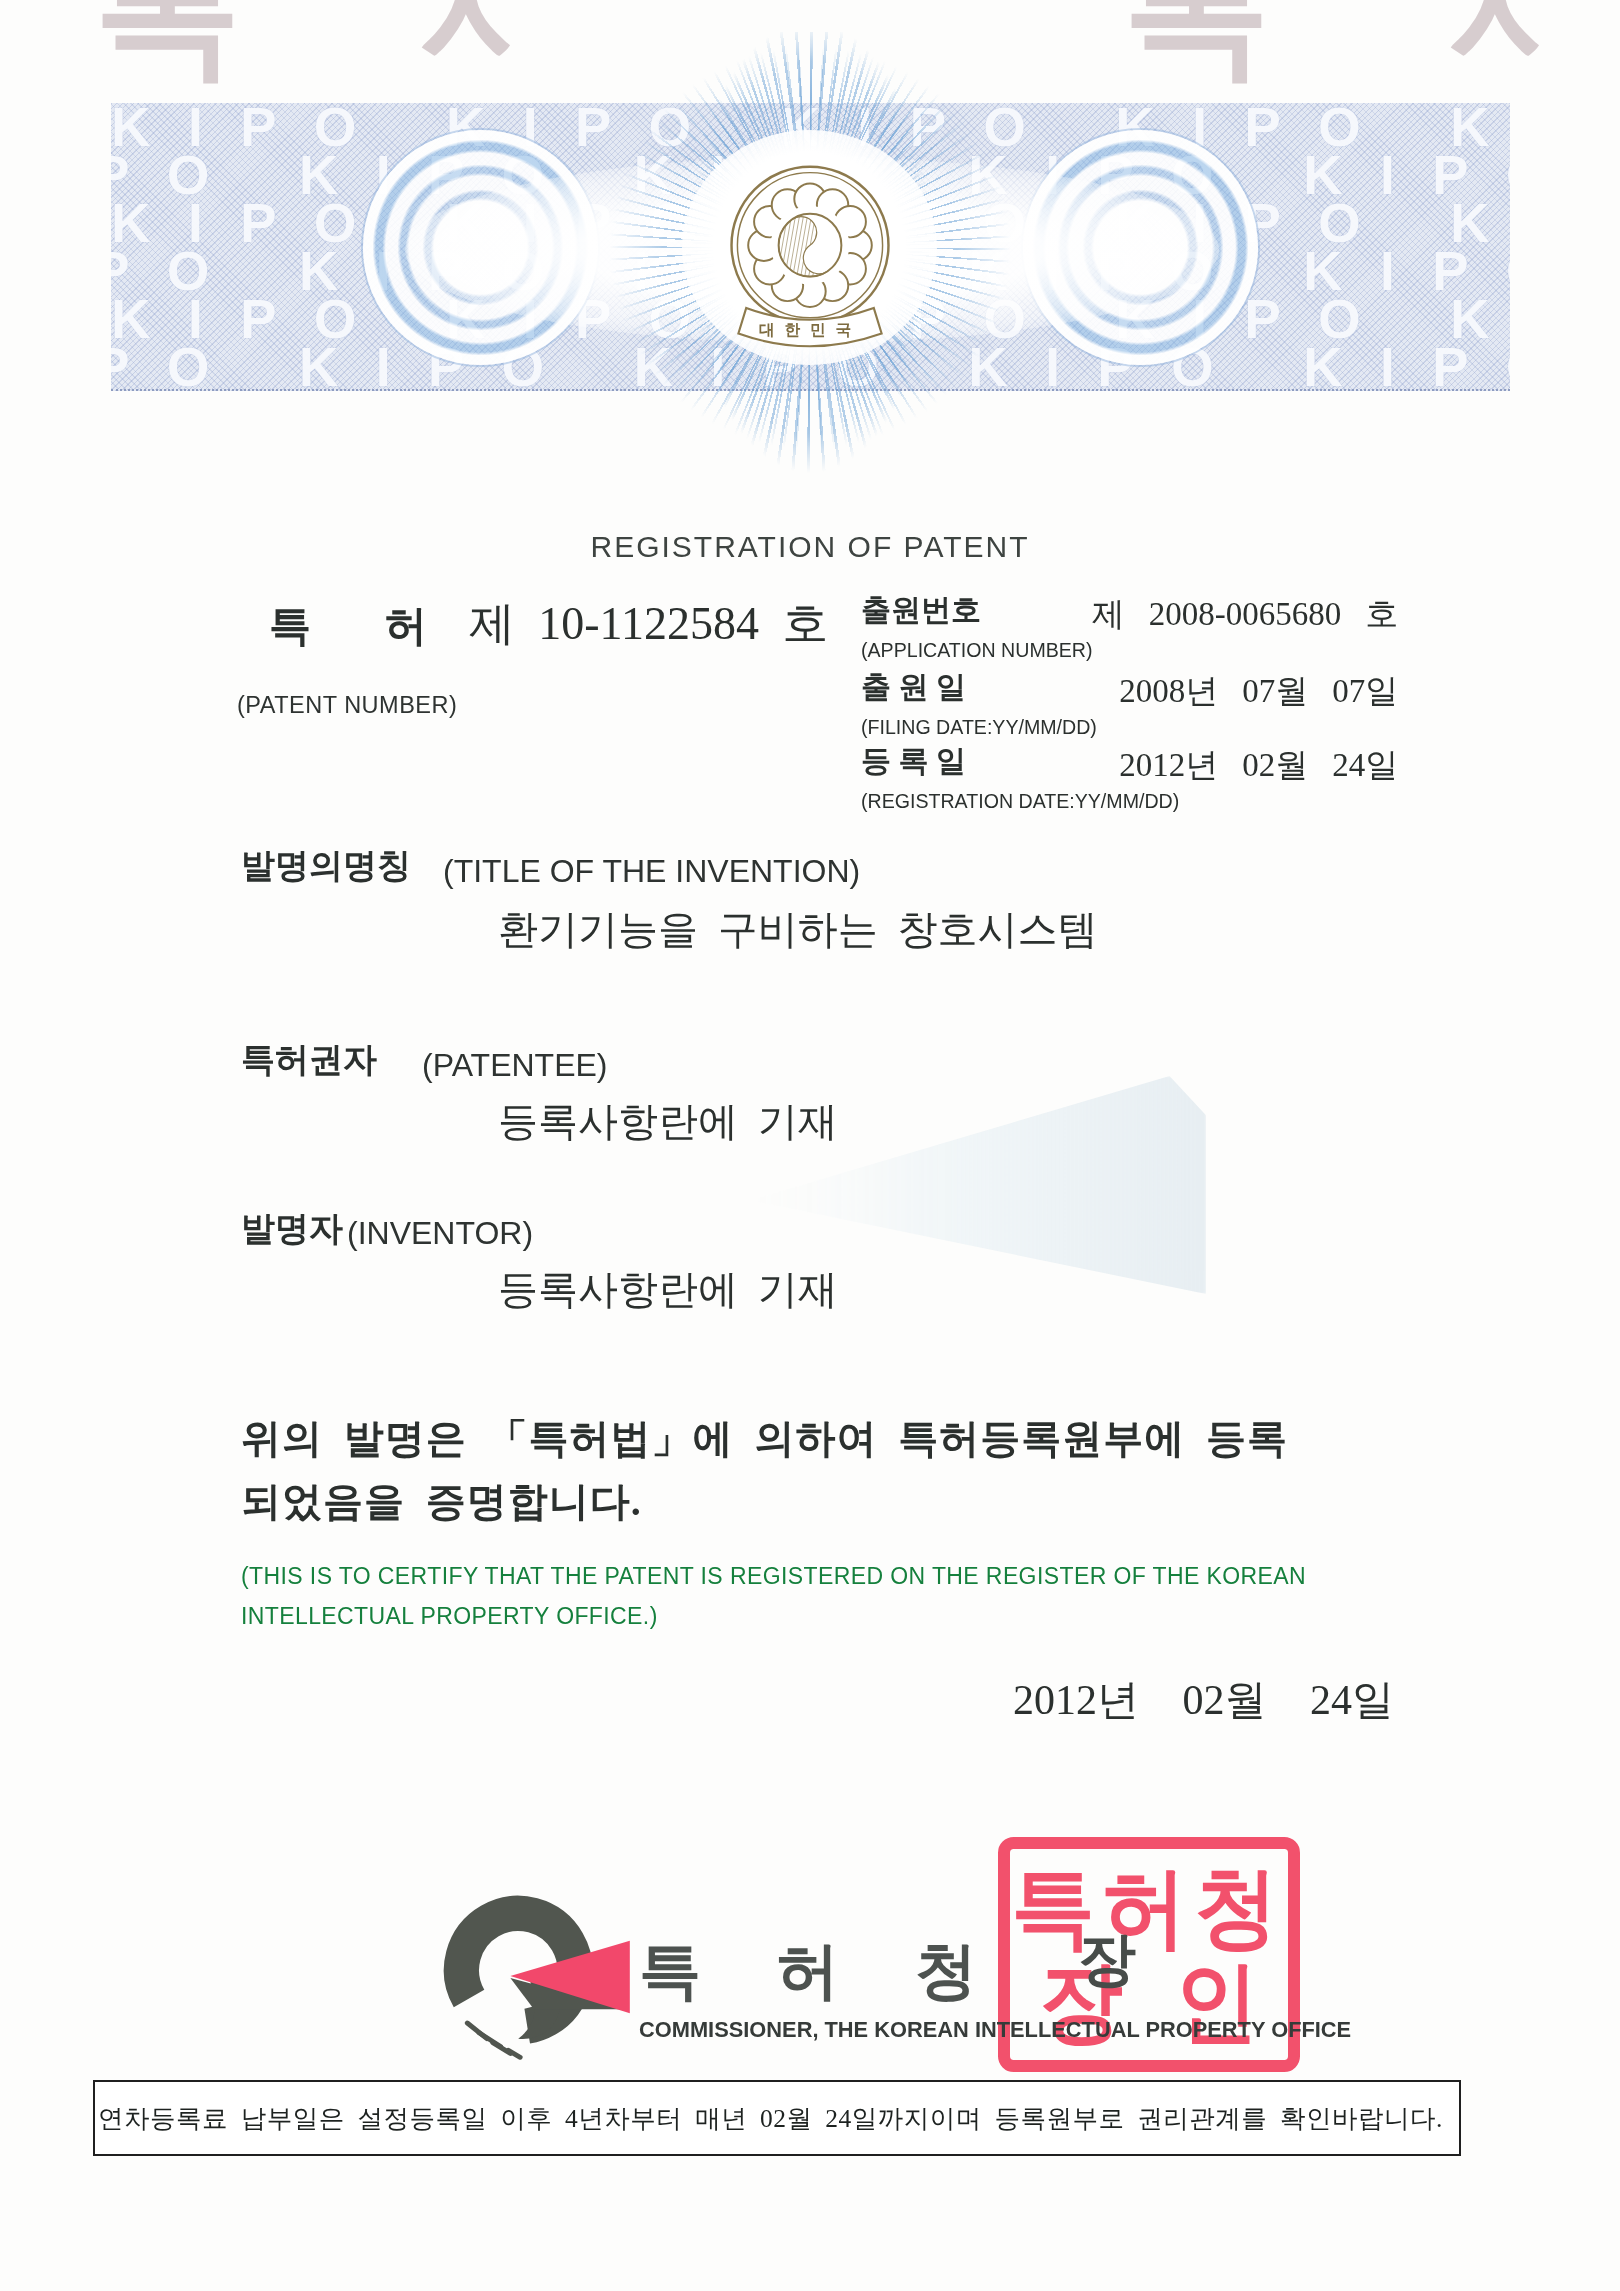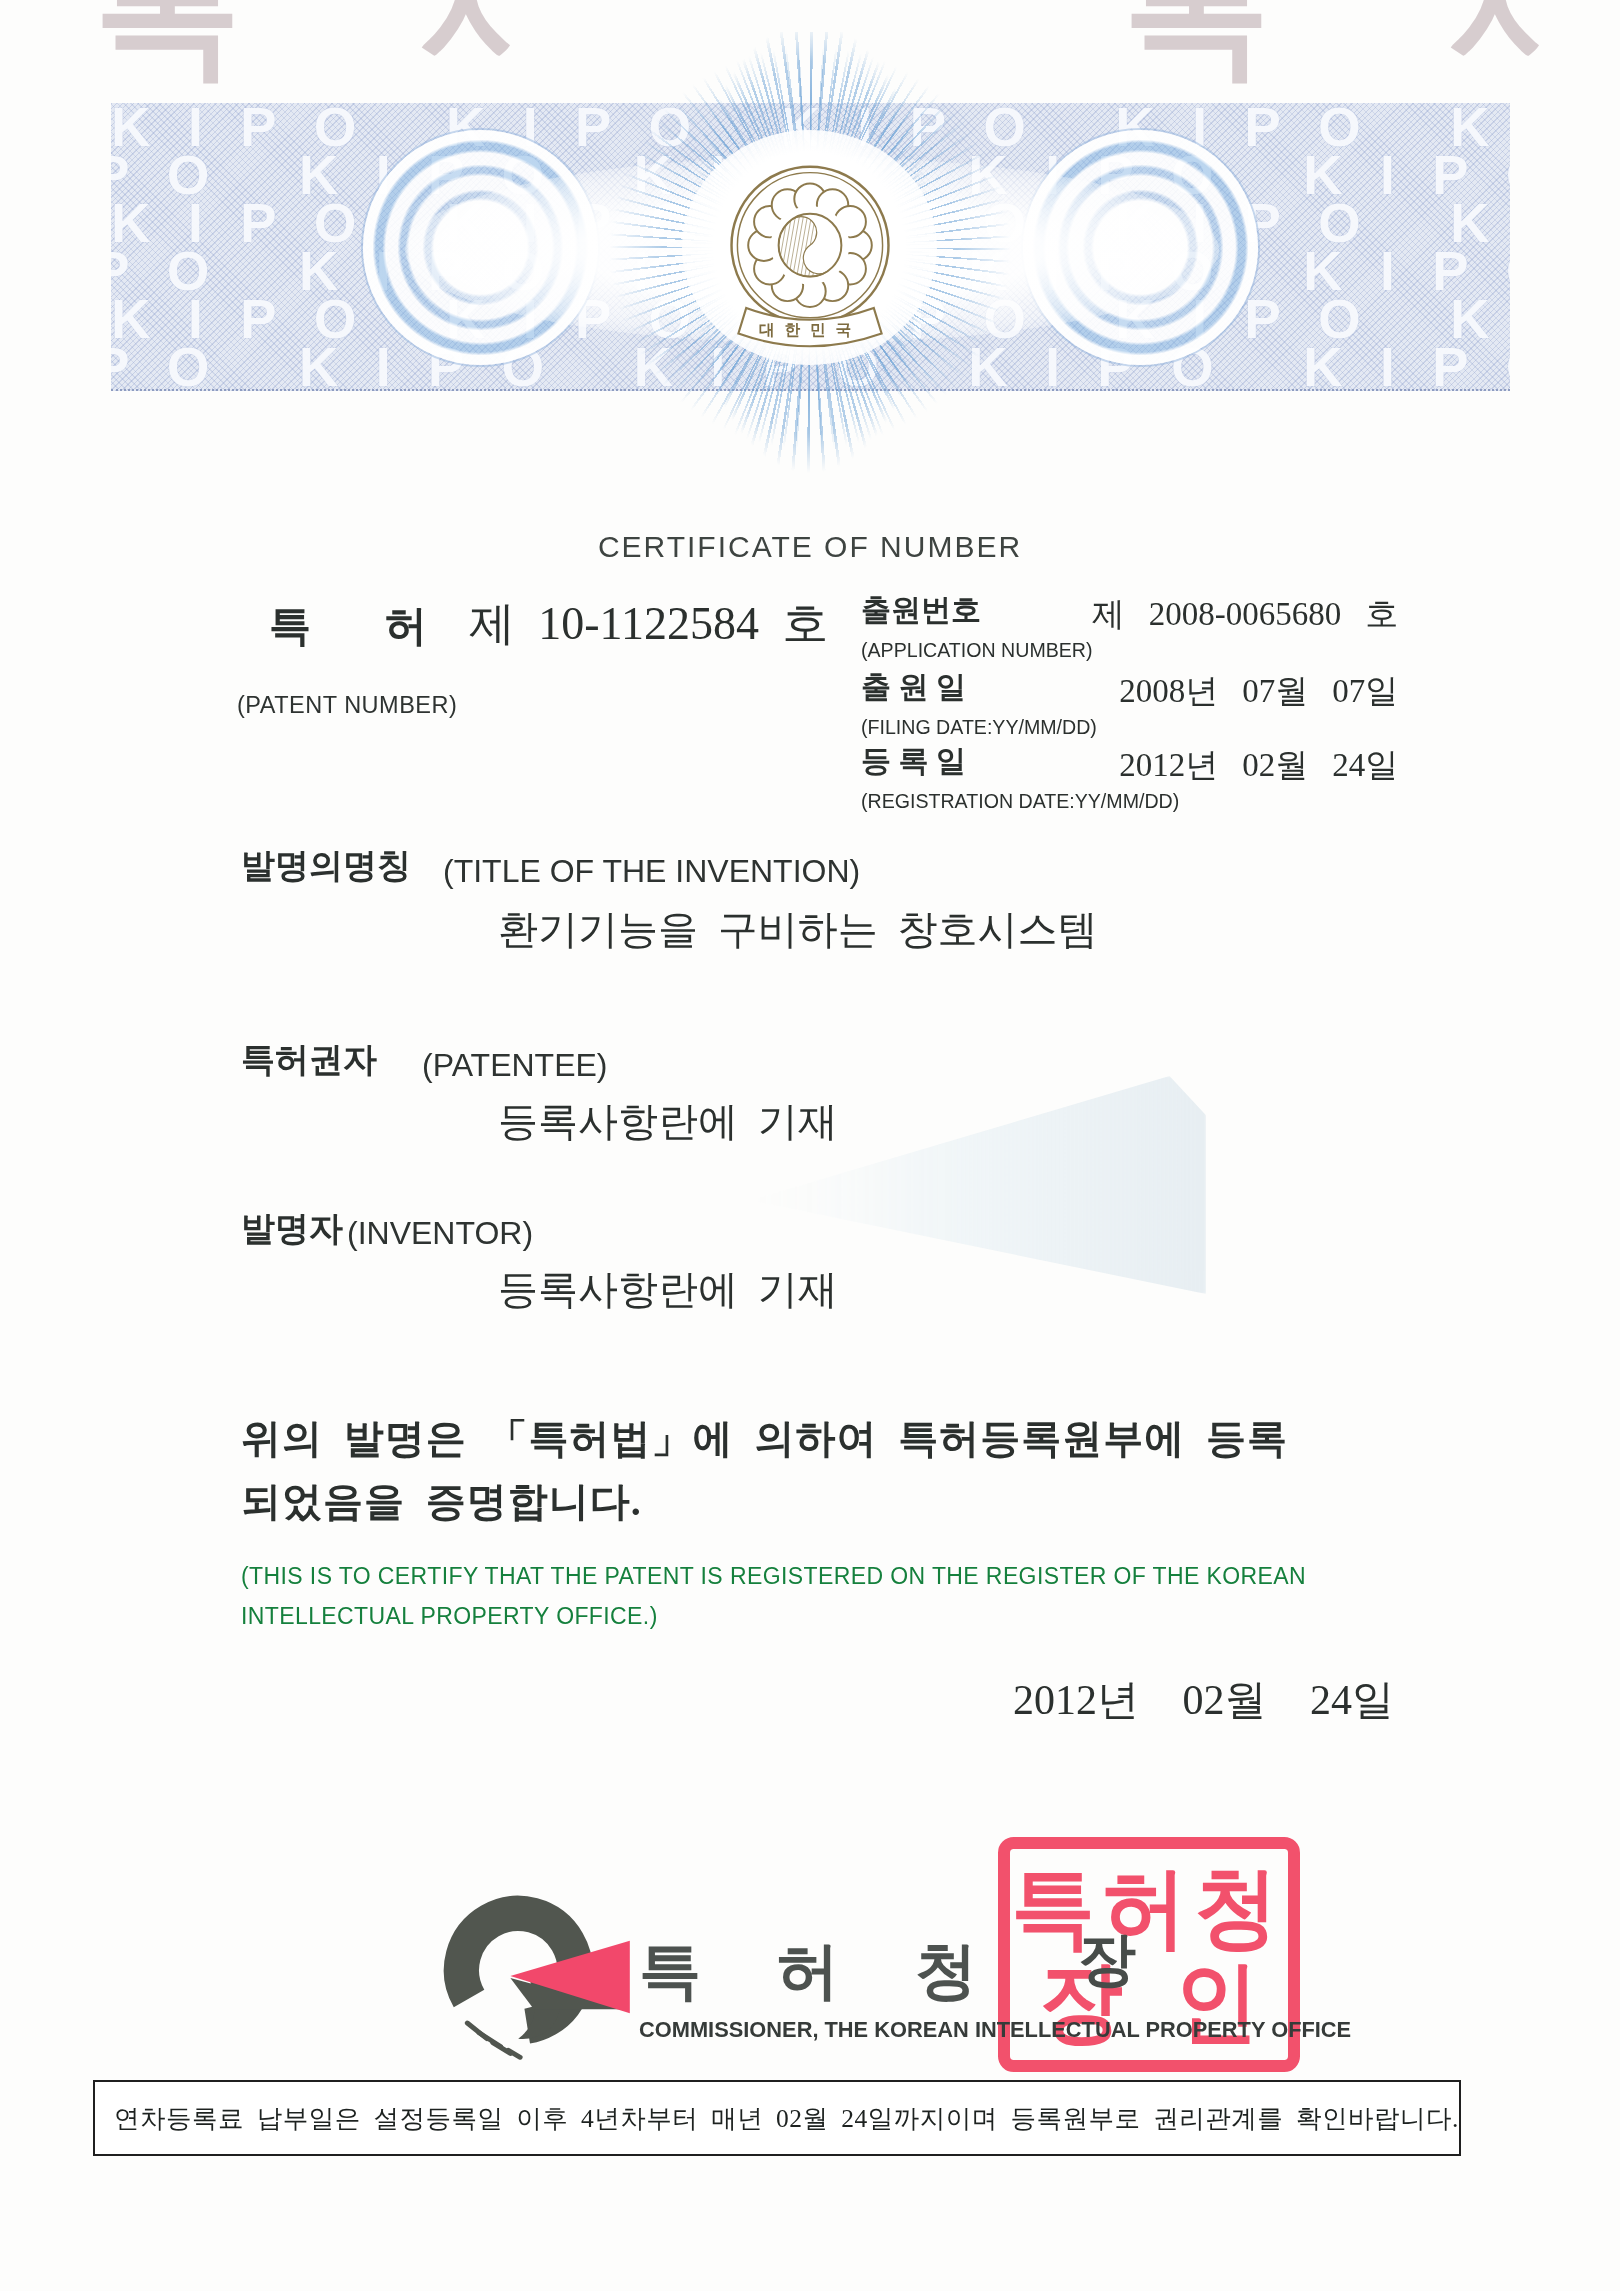--- a/index.html
+++ b/index.html
@@ -159,21 +159,21 @@
     color:#f2516c; font-size:82px; line-height:94px; white-space:nowrap;
     transform:scale(1.02,1.08);
   }
   .seal .row1{letter-spacing:7.8px;}
   .seal .row2{letter-spacing:51px; margin-right:-51px;}
 
   
   .notice-box{
     left:93px; top:2080px; width:1368px; height:76px; box-sizing:border-box;
     border:2px solid #1f1f1f; background:#fff;
-    font-size:25.5px; line-height:73px; padding-left:19px; letter-spacing:0.5px;
+    font-size:25.5px; line-height:73px; padding-left:3px; letter-spacing:0.5px;
     word-spacing:5.9px; white-space:nowrap; color:#1d2220;
   }
 </style>
 </head>
 <body>
 
 <div class="page">
 
   <div class="abs ghost ghost-left">
     <span>록 사</span>
@@ -222,21 +222,21 @@
       <circle cx="133" cy="53" r="16"></circle>
         <circle cx="151" cy="70" r="16"></circle>
     </g>
     <circle cx="110" cy="94" r="40" fill="#ffffff"></circle>
     <circle cx="110" cy="94" r="32" fill="#ffffff" stroke="#8d7a4d" stroke-width="2"></circle>
     <path d="M110,126 a32,32 0 0 1 0,-64 a16,16 0 0 1 0,32 a16,16 0 0 0 0,32 Z" fill="url(#hatch)" stroke="#8d7a4d" stroke-width="1.2" transform="rotate(-35 110 94)"></path>
     <path d="M45,158 Q110,182 175,158 L183,184 Q110,210 37,184 Z" fill="#ffffff" stroke="#8d7a4d" stroke-width="2.2"></path>
     <text x="110" y="186" text-anchor="middle" font-size="16" letter-spacing="10" fill="#7d6b40" font-family="Liberation Sans, sans-serif" font-weight="700">대한민국</text>
   </svg>
 
-  <div class="abs title-en">CERTIFICATE OF NUMBER</div>
+  <div class="abs title-en">REGISTRATION OF PATENT</div>
 
   <div class="abs t pn-label">
     <span>특허</span>
   </div>
   <div class="abs t pn-value">제 10-1122584 호</div>
   <div class="abs t pn-en sans">(PATENT NUMBER)</div>
 
   <div class="abs t rc-row" style="top:590px;">
     <div class="lab rc-label">출원번호</div>
     <div class="sub rc-sub sans">(APPLICATION NUMBER)</div>

